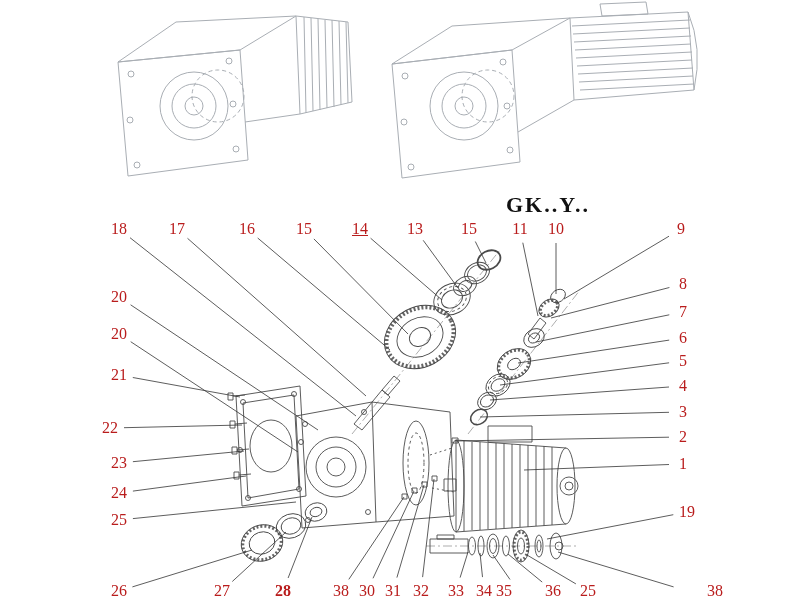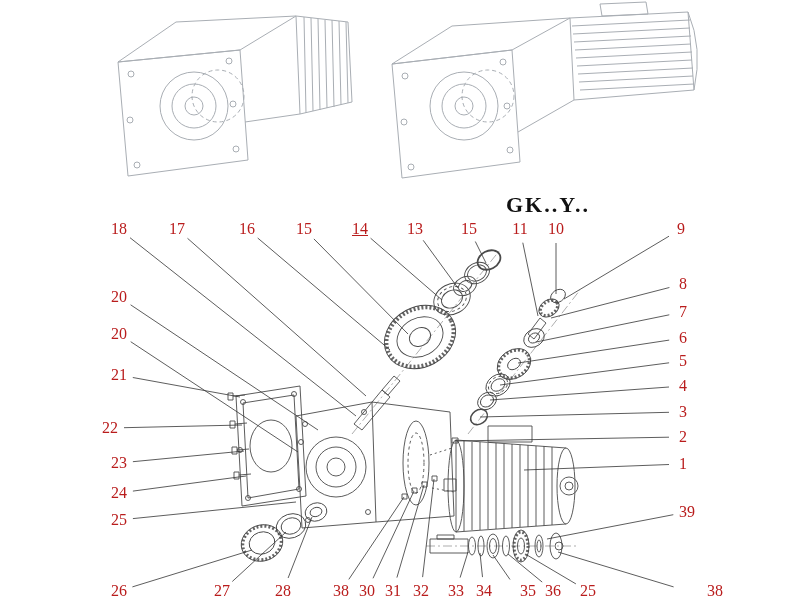--- a/index.html
+++ b/index.html
@@ -330,27 +330,27 @@
       <span class="callout" style="left: 119px; top: 229px;">18</span>
       <span class="callout" style="left: 119px; top: 297px;">20</span>
       <span class="callout" style="left: 119px; top: 334px;">20</span>
       <span class="callout" style="left: 119px; top: 375px;">21</span>
       <span class="callout" style="left: 110px; top: 428px;">22</span>
       <span class="callout" style="left: 119px; top: 463px;">23</span>
       <span class="callout" style="left: 119px; top: 493px;">24</span>
       <span class="callout" style="left: 119px; top: 520px; text-align: center;">25</span>
       <span class="callout" style="left: 119px; top: 591px;">26</span>
       <span class="callout" style="left: 222px; top: 591px;">27</span>
-      <span class="callout" style="left: 283px; top: 591px;">28</span>
+      <span class="callout" style="left: 283px; top: 591px; font-weight: bold;">28</span>
       <span class="callout" style="left: 341px; top: 591px;">38</span>
       <span class="callout" style="left: 367px; top: 591px;">30</span>
       <span class="callout" style="left: 393px; top: 591px;">31</span>
       <span class="callout" style="left: 421px; top: 591px;">32</span>
       <span class="callout" style="left: 456px; top: 591px;">33</span>
       <span class="callout" style="left: 484px; top: 591px;">34</span>
-      <span class="callout" style="left: 528px; top: 591px;">35</span>
+      <span class="callout" style="left: 504px; top: 591px;">35</span>
       <span class="callout" style="left: 553px; top: 591px;">36</span>
       <span class="callout" style="left: 588px; top: 591px;">25</span>
       <span class="callout" style="left: 715px; top: 591px;">38</span>
-      <span class="callout" style="left: 687px; top: 512px;">39</span>
+      <span class="callout" style="left: 687px; top: 512px;">19</span>
     </div>
 
 </div>
 
 </body></html>

